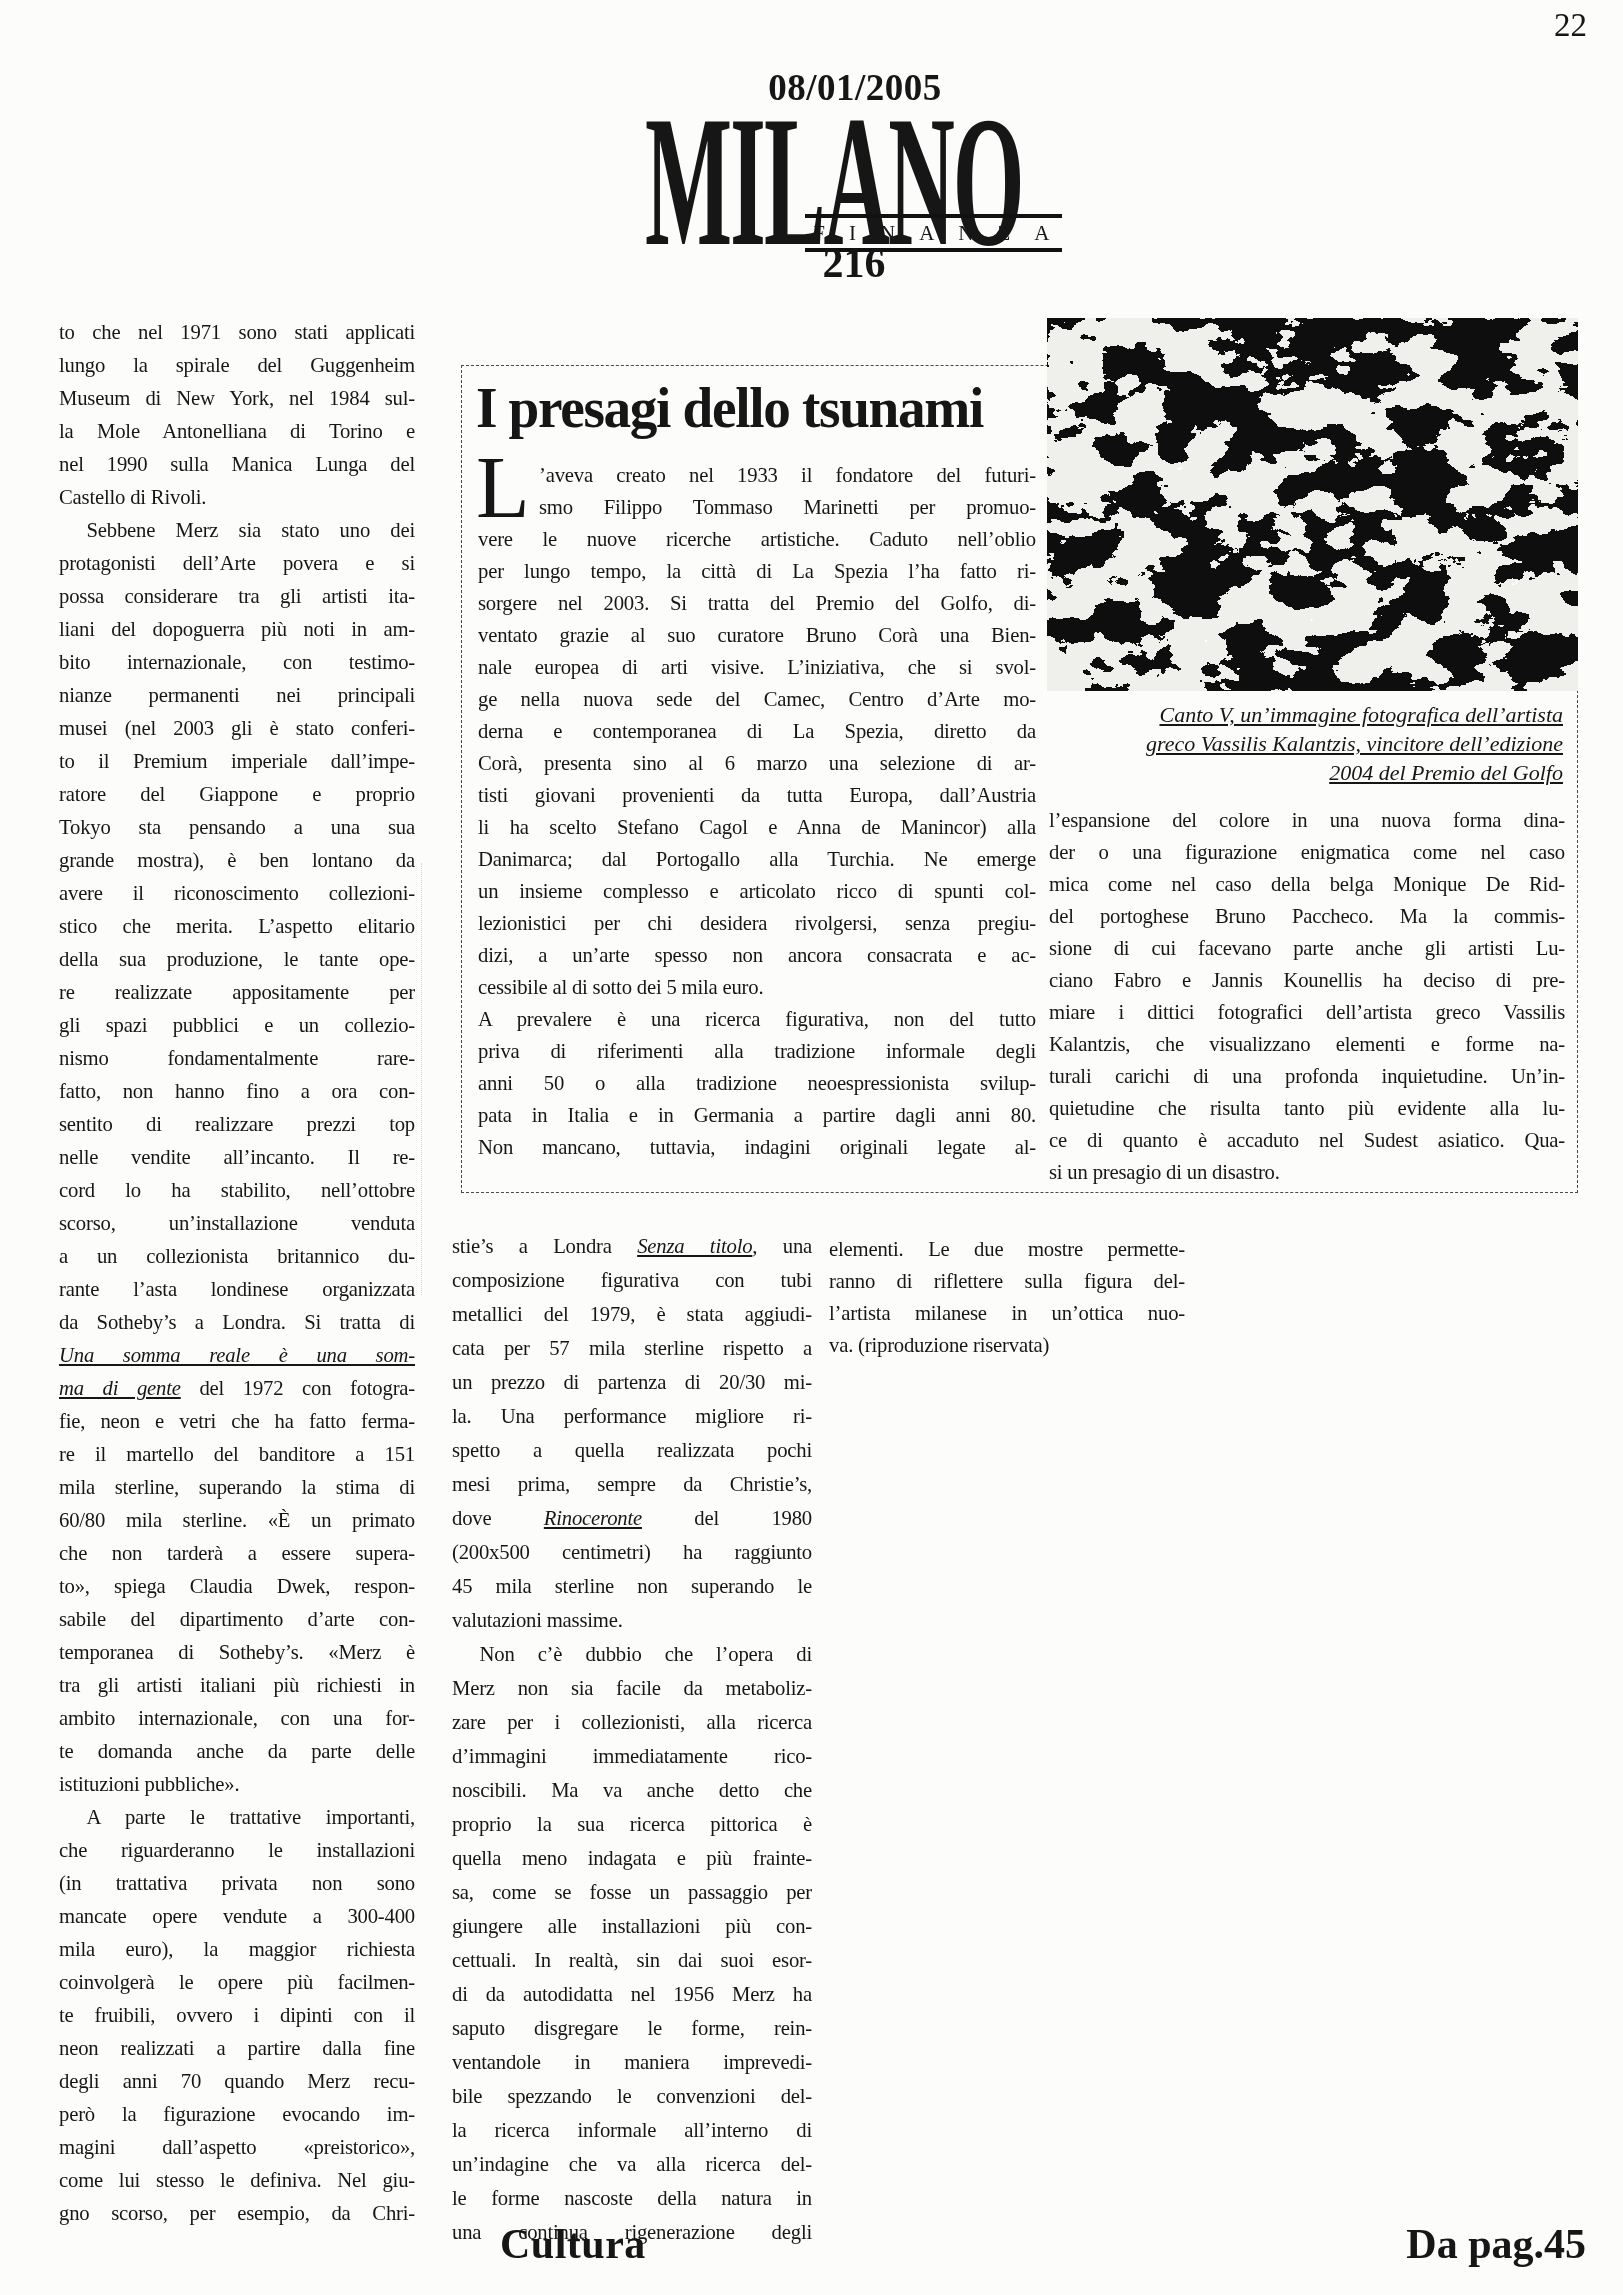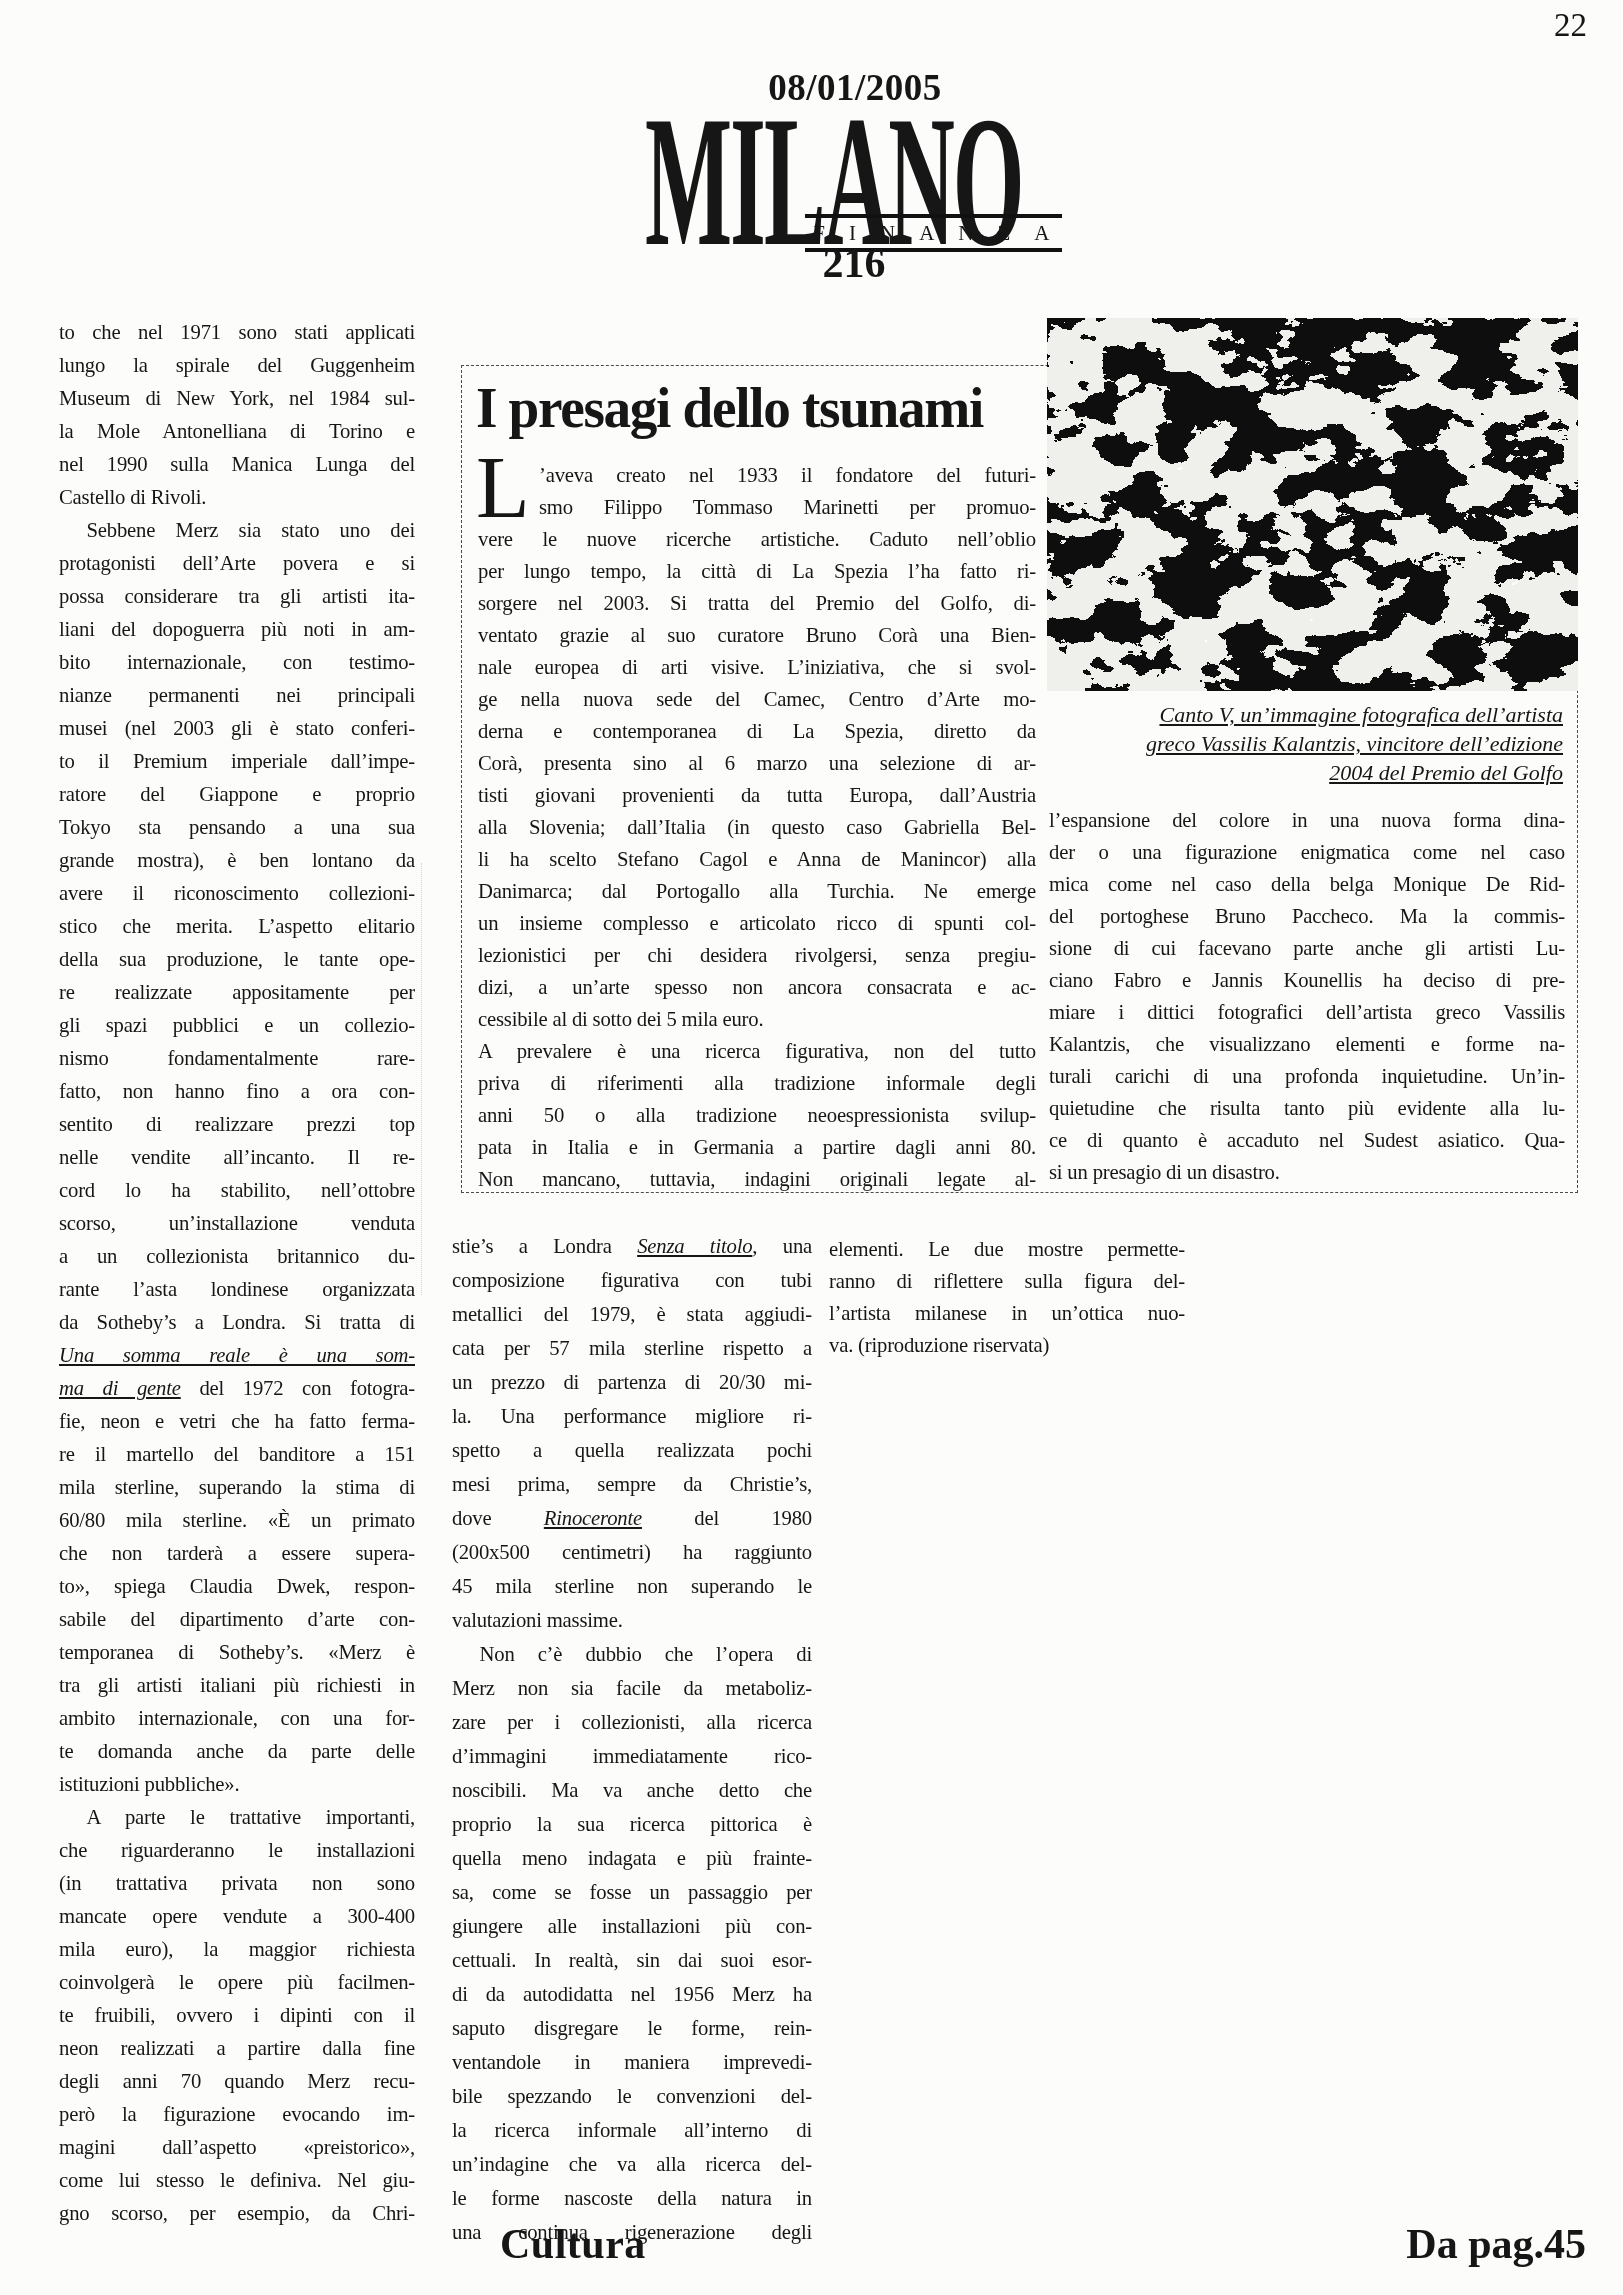--- a/index.html
+++ b/index.html
@@ -152,21 +152,20 @@
       <div class="tl dcpad">smo Filippo Tommaso Marinetti per promuo-</div>
       <div class="tl">vere le nuove ricerche artistiche. Caduto nell’oblio</div>
       <div class="tl">per lungo tempo, la città di La Spezia l’ha fatto ri-</div>
       <div class="tl">sorgere nel 2003. Si tratta del Premio del Golfo, di-</div>
       <div class="tl">ventato grazie al suo curatore Bruno Corà una Bien-</div>
       <div class="tl">nale europea di arti visive. L’iniziativa, che si svol-</div>
       <div class="tl">ge nella nuova sede del Camec, Centro d’Arte mo-</div>
       <div class="tl">derna e contemporanea di La Spezia, diretto da</div>
       <div class="tl">Corà, presenta sino al 6 marzo una selezione di ar-</div>
       <div class="tl">tisti giovani provenienti da tutta Europa, dall’Austria</div>
-      <div class="tl">alla Slovenia; dall’Italia (in questo caso Gabriella Bel-</div>
       <div class="tl">li ha scelto Stefano Cagol e Anna de Manincor) alla</div>
       <div class="tl">Danimarca; dal Portogallo alla Turchia. Ne emerge</div>
       <div class="tl">un insieme complesso e articolato ricco di spunti col-</div>
       <div class="tl">lezionistici per chi desidera rivolgersi, senza pregiu-</div>
       <div class="tl">dizi, a un’arte spesso non ancora consacrata e ac-</div>
       <div class="tl pend">cessibile al di sotto dei 5 mila euro.</div>
       <div class="tl">A prevalere è una ricerca figurativa, non del tutto</div>
       <div class="tl">priva di riferimenti alla tradizione informale degli</div>
       <div class="tl">anni 50 o alla tradizione neoespressionista svilup-</div>
       <div class="tl">pata in Italia e in Germania a partire dagli anni 80.</div>

